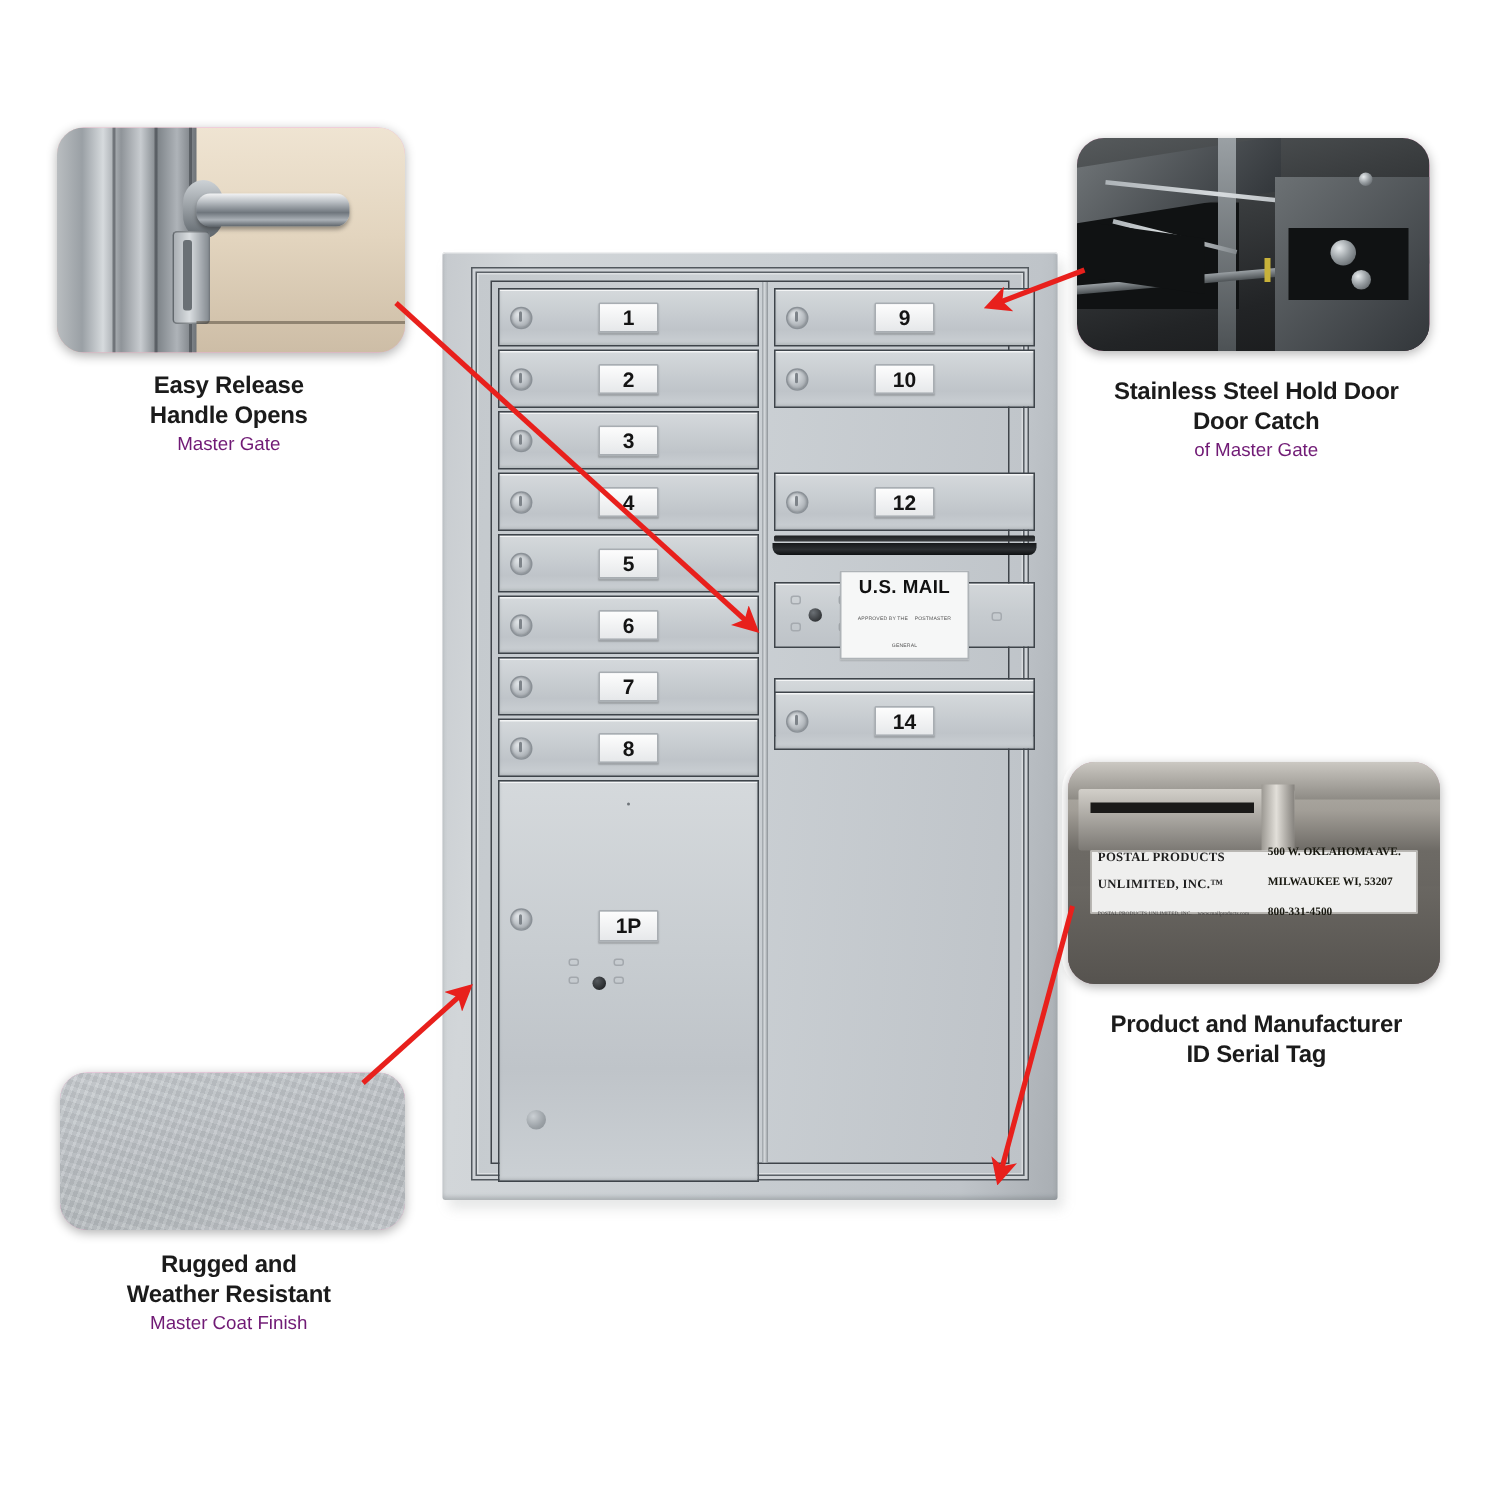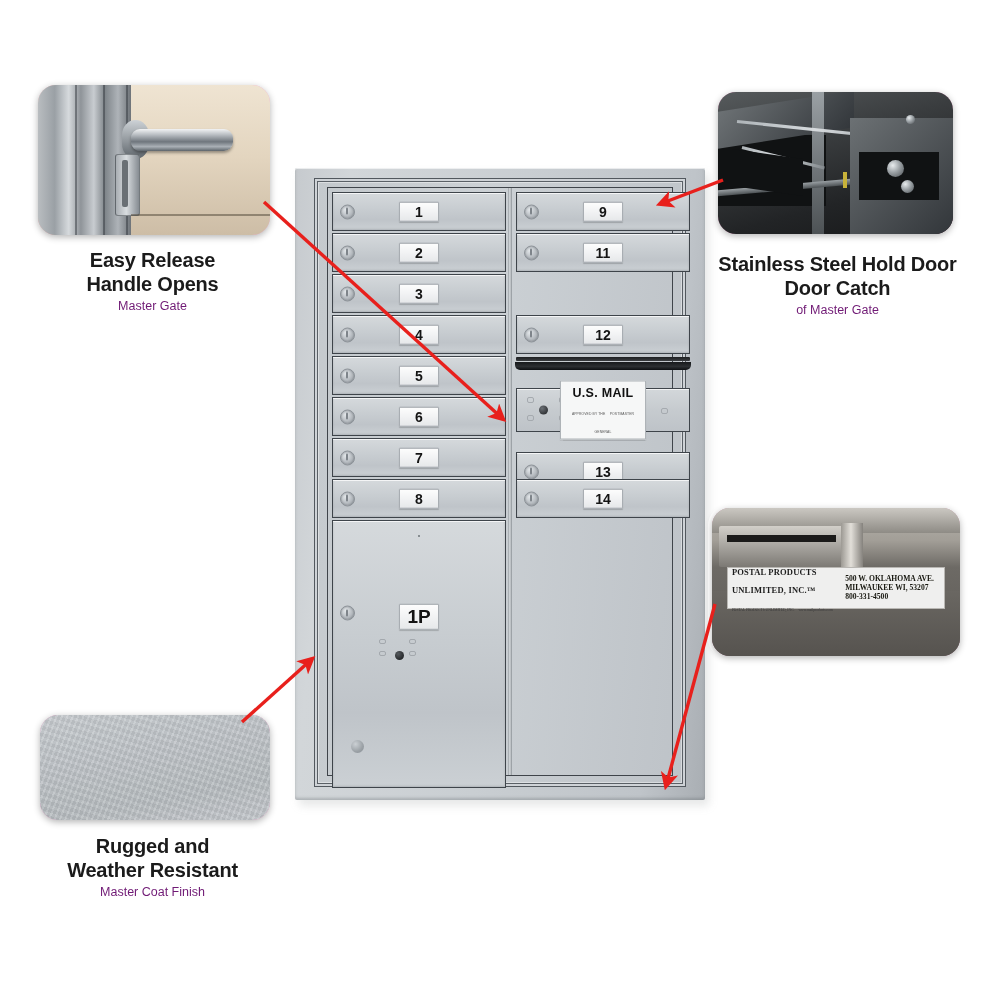--- a/index.html
+++ b/index.html
@@ -77,27 +77,27 @@
     background:linear-gradient(180deg,#6a6762,#56534f);}
   .tg-label{position:absolute;left:6%;top:40%;width:88%;height:28%;
     background:#efefee;border:1px solid #b9b7b3;
     display:flex;align-items:center;padding:0 4px;box-sizing:border-box;gap:5px;}
   .tg-lbl-left{flex:0 0 52%;}
   .tg-brand1,.tg-brand2{font-weight:bold;color:#1d1d1d;line-height:1.0;
     letter-spacing:.2px;white-space:nowrap;}
   .tg-brand1{font-size:8.5px;}
   .tg-brand2{font-size:8.5px;}
   .tg-fine{font-size:3.6px;color:#3a3a3a;line-height:1.25;margin-top:1px;white-space:nowrap;}
-  .tg-lbl-right{flex:1;display:flex;flex-direction:column;justify-content:center;gap:1px;}
+  .tg-lbl-right{flex:1;display:flex;flex-direction:column;justify-content:center;gap:12px;}
   .tg-addr{font-size:7.6px;font-weight:bold;color:#17170f;line-height:1.05;white-space:nowrap;}
 
   
   .caption{position:absolute;text-align:center;}
   .caption .cap-title{
-    font-size:20px;font-weight:bold;color:#1b1b1b;line-height:1.22;letter-spacing:-.2px;
+    font-size:16px;font-weight:bold;color:#1b1b1b;line-height:1.22;letter-spacing:-.2px;
   }
   .caption .cap-sub{
     font-size:12.5px;color:#701a75;margin-top:2px;line-height:1.2;
   }
 
   
   #arrows{position:absolute;left:0;top:0;width:1000px;height:1000px;pointer-events:none;}
 
   
   #mailbox{position:absolute;left:295px;top:168px;width:410px;height:632px;}
@@ -132,21 +132,21 @@
     border:1px solid #8b9197;
     box-shadow:inset 0 0 2px rgba(70,75,80,.55);}
   .door .lock:after{content:"";position:absolute;left:5px;top:2.5px;width:1.5px;height:7px;
     background:#7e848a;border-radius:1px;}
   .door .plate{position:absolute;left:50%;top:50%;transform:translate(-50%,-50%);
     min-width:26px;padding:1px 6px;text-align:center;
     background:linear-gradient(180deg,#fdfdfd,#e6e8ea);
     border:1px solid #a8adb2;border-radius:1px;
     font-size:14px;font-weight:bold;color:#141414;line-height:1.18;
     box-shadow:0 1px 1px rgba(0,0,0,.18);}
-  .door.parcel .plate{font-size:19px;}
+  .door.parcel .plate{font-size:14px;}
   .door.parcel .lock{top:92px;}
   .door.parcel .plate{top:96px;transform:translate(-50%,-50%);}
   .pk-dot{position:absolute;left:50%;top:14px;width:2px;height:2px;border-radius:50%;
     background:#6e7479;transform:translateX(-50%);}
   .pk-knob{position:absolute;left:50%;top:130px;width:9px;height:9px;border-radius:50%;
     background:radial-gradient(circle at 35% 32%,#55595d,#141618);
     transform:translateX(-24px);}
   .pk-marks{position:absolute;left:50%;top:118px;width:52px;height:32px;
     transform:translateX(-40px);}
   .pk-marks span{position:absolute;width:5px;height:3px;border:1px solid #a3a8ad;border-radius:2px;}
@@ -240,21 +240,21 @@
           </div>
         </div>
 
         <div class="col col-right">
           <div class="door" style="top:0px;height:39px;">
             <span class="lock"></span>
             <span class="plate">9</span>
           </div>
           <div class="door" style="top:41px;height:39px;">
             <span class="lock"></span>
-            <span class="plate">11</span>
+            <span class="plate">10</span>
           </div>
           <div class="door" style="top:123px;height:39px;">
             <span class="lock"></span>
             <span class="plate">12</span>
           </div>
 
           <div class="mailslot" style="top:165px;">
             <span class="ms-lip"></span>
             <span class="ms-hood"></span>
           </div>
@@ -277,21 +277,21 @@
               <span class="um-main">U.S. MAIL</span>
               <span class="um-fine">APPROVED BY THE</span>
               <span class="um-fine">POSTMASTER GENERAL</span>
             </span>
           </div>
 
           <div class="door" style="top:260px;height:39px;">
             <span class="lock"></span>
             <span class="plate">13</span>
           </div>
-          <div class="door" style="top:287px;height:39px;">
+          <div class="door" style="top:269px;height:39px;">
             <span class="lock"></span>
             <span class="plate">14</span>
           </div>
         </div>
 
       </div>
     </div>
   </div>
 
   <div class="photo" id="photo-handle" style="left:38px;top:85px;width:232px;height:150px;">
@@ -355,20 +355,27 @@
           <span class="tg-fine">www.mailproducts.com</span>
         </span>
         <span class="tg-lbl-right">
           <span class="tg-addr">500 W. OKLAHOMA AVE.</span>
           <span class="tg-addr">MILWAUKEE WI, 53207</span>
           <span class="tg-addr">800-331-4500</span>
         </span>
       </span>
     </div>
   </div>
+  <div class="caption" style="left:700px;top:674px;width:275px;">
+    <div class="cap-title">
+      <span>Product and Manufacturer</span><br>
+      <span>ID Serial Tag</span>
+    </div>
+    <div class="cap-sub"></div>
+  </div>
 
   <div class="photo" id="photo-coat" style="left:40px;top:715px;width:230px;height:105px;">
     <div class="inner"></div>
   </div>
   <div class="caption" style="left:25px;top:834px;width:255px;">
     <div class="cap-title">
       <span>Rugged and</span><br>
       <span>Weather Resistant</span>
     </div>
     <div class="cap-sub">Master Coat Finish</div>

